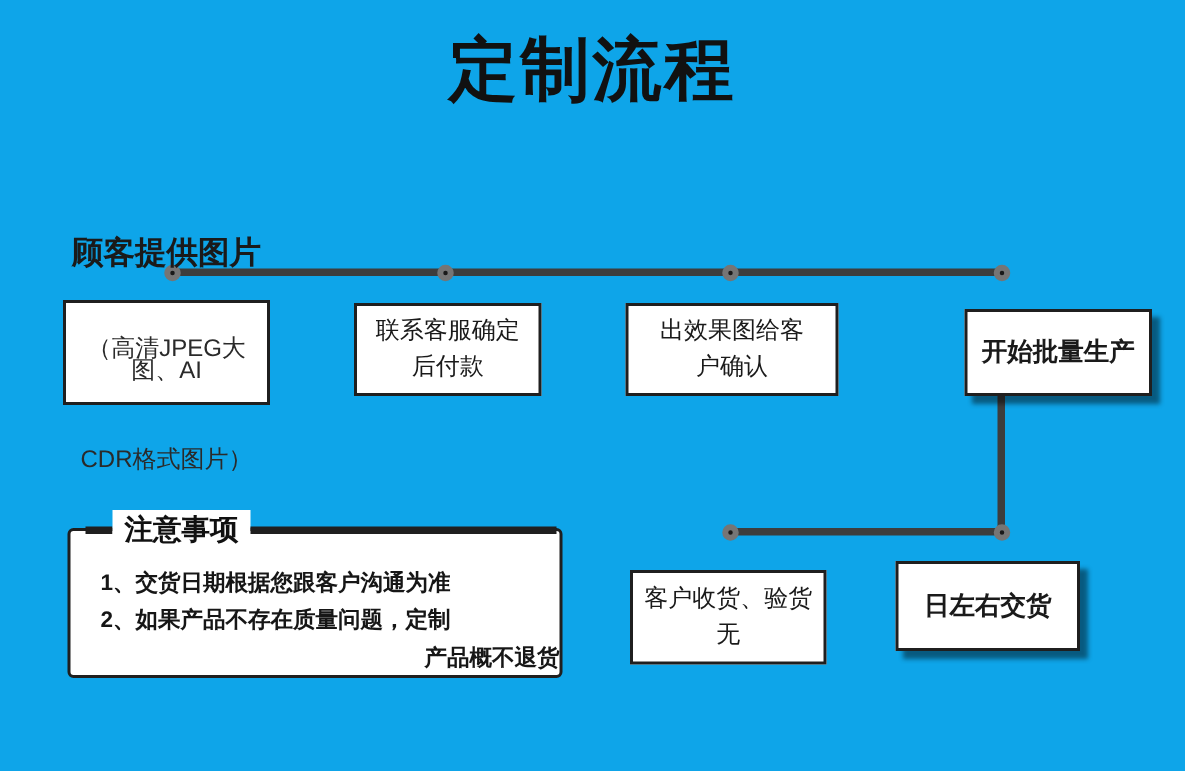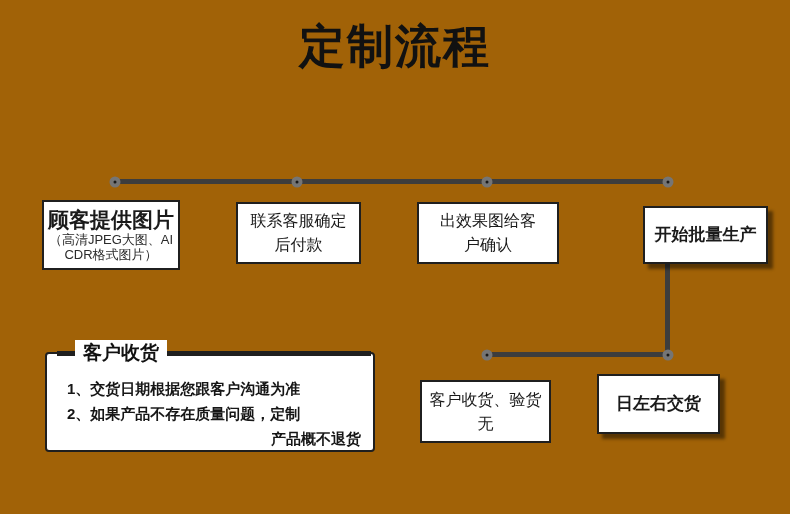--- a/index.html
+++ b/index.html
@@ -5,21 +5,21 @@
   * { margin: 0; padding: 0; box-sizing: border-box; }
   html, body { background: #ffffff; }
   body {
     font-family: "Liberation Sans", "DejaVu Sans", sans-serif;
     color: #1a1a1a;
   }
   .canvas {
     position: relative;
     width: 790px;
     height: 514px;
-    background: #a16207;
+    background: #0ea5e9;
     overflow: hidden;
   }
 
   
   .page-title {
     position: absolute;
     top: 16px;
     left: 0;
     width: 100%;
     text-align: center;
@@ -64,21 +64,21 @@
     border: 2px solid #1f1f1f;
     display: flex;
     flex-direction: column;
     align-items: center;
     justify-content: center;
     text-align: center;
     line-height: 24px;
     font-size: 16px;
   }
   .stepbox .big { font-size: 21px; font-weight: bold; }
-  .stepbox .sub { font-size: 13px; line-height: 15px; color: #2a2a2a; }
+  .stepbox .sub { font-size: 16px; line-height: 15px; color: #2a2a2a; margin-top: 44px; }
   .shadowed { box-shadow: 5px 5px 3px rgba(0,0,0,0.45); }
 
   .box-s1 { left: 42px;  top: 200px; width: 138px; height: 70px; }
   .box-s2 { left: 236px; top: 202px; width: 125px; height: 62px; }
   .box-s3 { left: 417px; top: 202px; width: 142px; height: 62px; }
   .box-s4 { left: 596px; top: 206px; width: 125px; height: 58px; font-weight: bold; font-size: 17px; margin-left: 47px; }
   .box-s5 { left: 420px; top: 380px; width: 131px; height: 63px; align-items: center; }
   .box-s6 { left: 597px; top: 374px; width: 123px; height: 60px; font-weight: bold; font-size: 17px; line-height: 26px; }
 
   
@@ -109,21 +109,21 @@
   .nline-right { flex: 1; }
   .notes-title {
     font-size: 19px;
     font-weight: bold;
     background: #ffffff;
     padding: 0 8px;
     white-space: nowrap;
     color: #111;
   }
   .notes-body {
-    padding: 22px 12px 0 20px;
+    padding: 22px 0 0 20px;
     font-size: 15px;
     font-weight: 600;
     line-height: 25px;
     color: #161616;
   }
   .notes-body .indent { padding-left: 30px; text-align: right; }
 </style>
 </head>
 <body>
 
@@ -167,21 +167,21 @@
     <div>客户收货、验货无</div>
   </div>
 
   <div class="stepbox box-s6 shadowed">
     <div>日左右交货</div>
   </div>
 
   <div class="notes">
     <div class="notes-header">
       <span class="nline nline-left"></span>
-      <span class="notes-title">客户收货</span>
+      <span class="notes-title">注意事项</span>
       <span class="nline nline-right"></span>
     </div>
     <div class="notes-body">
       <div>1、交货日期根据您跟客户沟通为准</div>
       <div>2、如果产品不存在质量问题，定制</div>
       <div class="indent">产品概不退货</div>
     </div>
   </div>
 
 </div>

